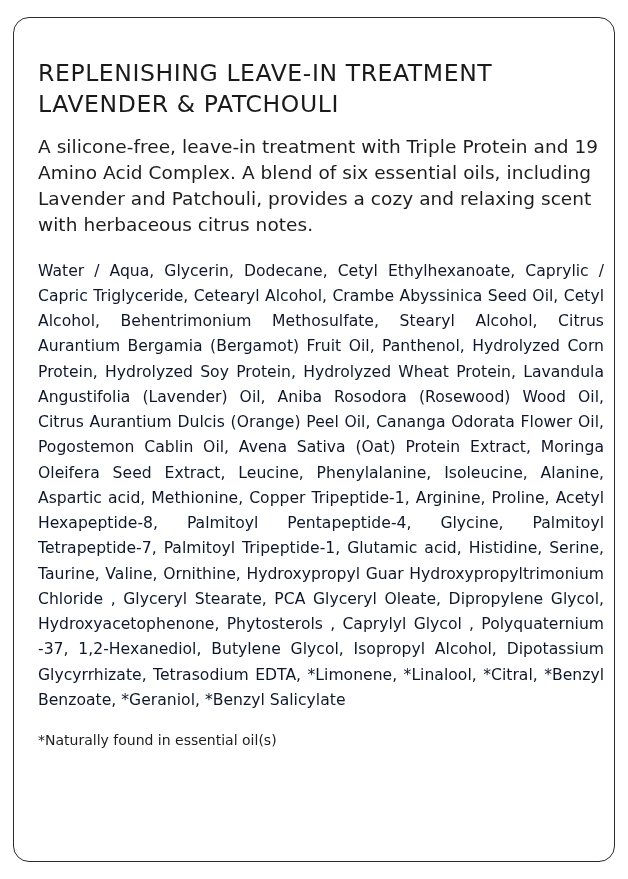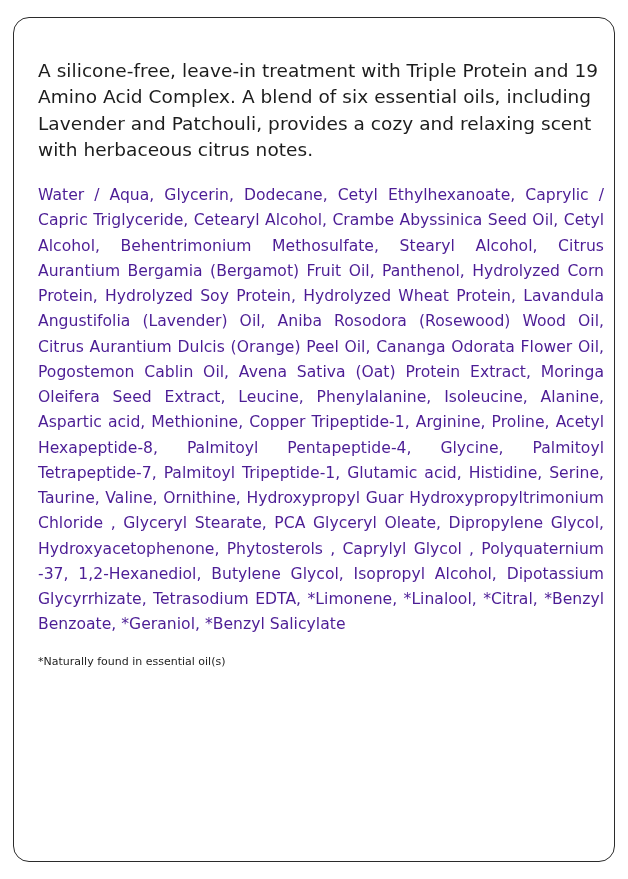--- a/index.html
+++ b/index.html
@@ -45,35 +45,37 @@
     line-height: 1.42;
     letter-spacing: 0.05px;
     color: #1d1d1d;
     margin: 0 0 20px 0;
     width: 566px;
   }
   .ingredients {
     font-size: 15.6px;
     line-height: 1.62;
     letter-spacing: 0.02px;
-    color: #4c1d95;
+    color: #0f172a;
     width: 566px;
     text-align: justify;
     text-justify: inter-word;
   }
   .footnote {
-    font-size: 11px;
+    font-size: 14px;
     line-height: 1.62;
     color: #1d1d1d;
     margin-top: 0px;
     width: 566px;
   }
 </style>
 </head>
 <body>
 
 <div class="label-card">
   <div class="inner">
+    <h1 class="product-title">REPLENISHING LEAVE-IN TREATMENT
+LAVENDER &amp; PATCHOULI</h1>
     <p class="description">A silicone-free, leave-in treatment with Triple Protein and 19 Amino Acid Complex. A blend of six essential oils, including Lavender and Patchouli, provides a cozy and relaxing scent with herbaceous citrus notes.</p>
     <p class="ingredients">Water / Aqua, Glycerin, Dodecane, Cetyl Ethylhexanoate, Caprylic / Capric Triglyceride, Cetearyl Alcohol, Crambe Abyssinica Seed Oil, Cetyl Alcohol, Behentrimonium Methosulfate, Stearyl Alcohol, Citrus Aurantium Bergamia (Bergamot) Fruit Oil, Panthenol, Hydrolyzed Corn Protein, Hydrolyzed Soy Protein, Hydrolyzed Wheat Protein, Lavandula Angustifolia (Lavender) Oil, Aniba Rosodora (Rosewood) Wood Oil, Citrus Aurantium Dulcis (Orange) Peel Oil, Cananga Odorata Flower Oil, Pogostemon Cablin Oil, Avena Sativa (Oat) Protein Extract, Moringa Oleifera Seed Extract, Leucine, Phenylalanine, Isoleucine, Alanine, Aspartic acid, Methionine, Copper Tripeptide-1, Arginine, Proline, Acetyl Hexapeptide-8, Palmitoyl Pentapeptide-4, Glycine, Palmitoyl Tetrapeptide-7, Palmitoyl Tripeptide-1, Glutamic acid, Histidine, Serine, Taurine, Valine, Ornithine, Hydroxypropyl Guar Hydroxypropyltrimonium Chloride , Glyceryl Stearate, PCA Glyceryl Oleate, Dipropylene Glycol, Hydroxyacetophenone, Phytosterols , Caprylyl Glycol , Polyquaternium -37, 1,2-Hexanediol, Butylene Glycol, Isopropyl Alcohol, Dipotassium Glycyrrhizate, Tetrasodium EDTA, *Limonene, *Linalool, *Citral, *Benzyl Benzoate, *Geraniol, *Benzyl Salicylate</p>
     <p class="footnote">*Naturally found in essential oil(s)</p>
   </div>
 </div>
 
 </body></html>

